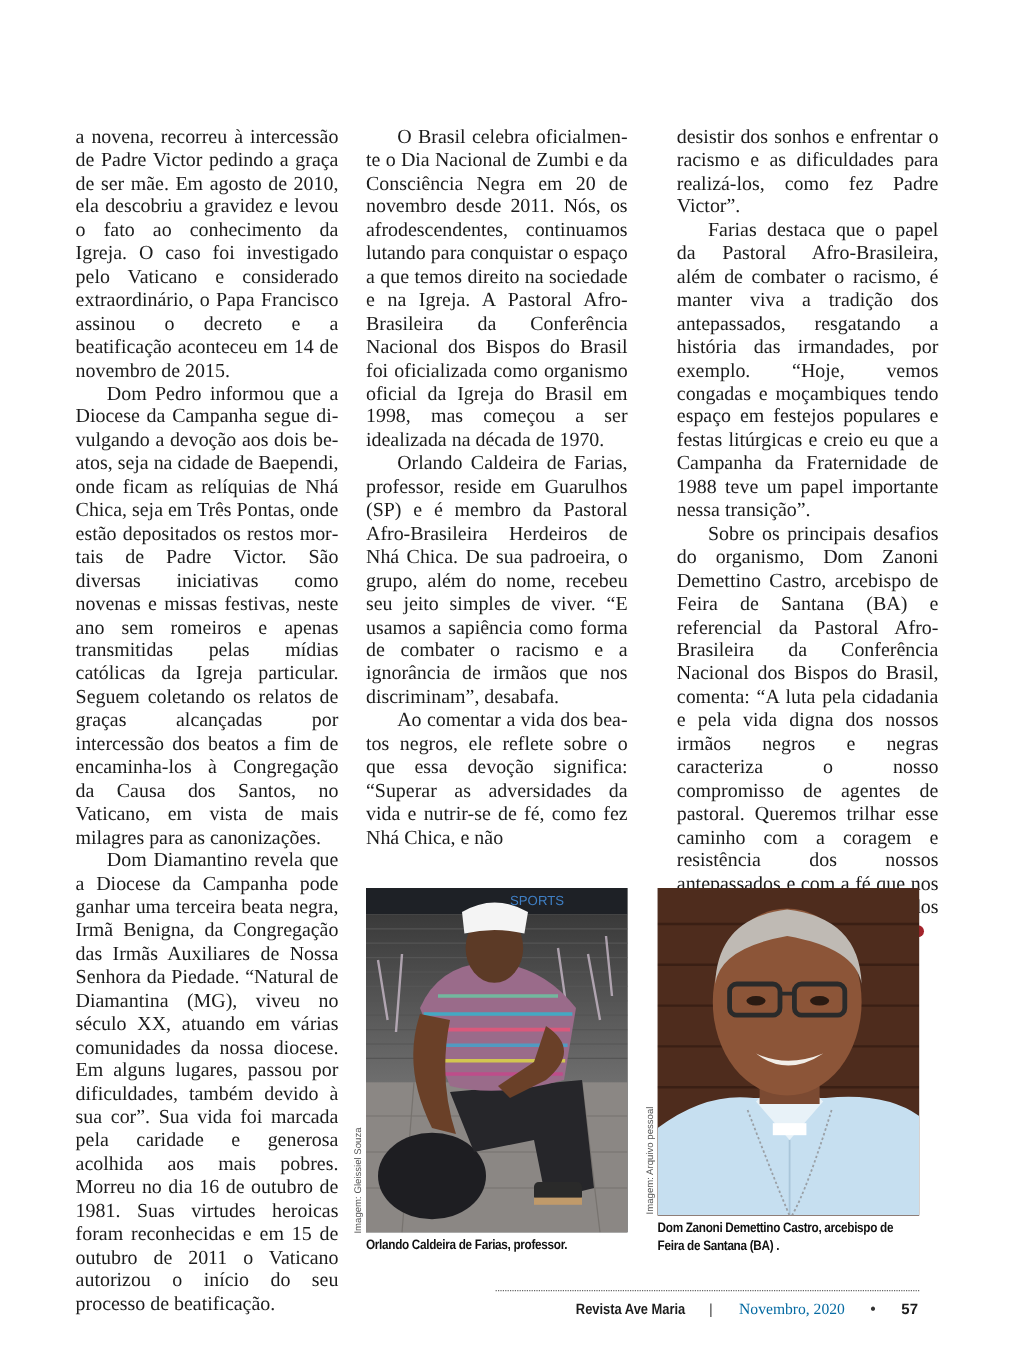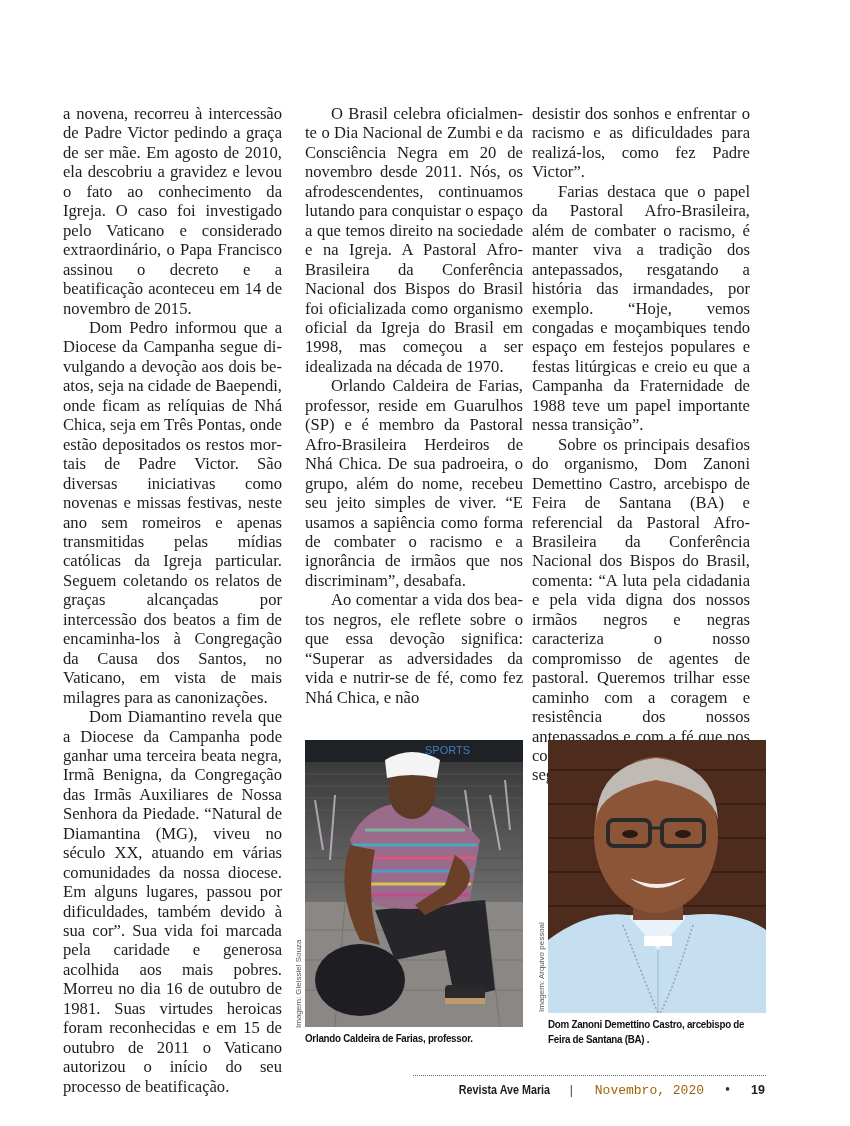--- a/index.html
+++ b/index.html
@@ -9,21 +9,21 @@
   }
   .col {
     position: absolute; top: 104px; width: 219px;
     font-family: "Liberation Serif", serif;
     font-size: 16.6px; line-height: 19.45px; text-align: justify; hyphens: manual;
   }
   .col p { margin: 0; text-indent: 26px; }
   .col p.noindent { text-indent: 0; }
   #col1 { left: 63px; }
   #col2 { left: 305px; width: 218px; }
-  #col3 { left: 532px; width: 218px; }
+  #col3 { left: 564px; width: 218px; }
   .heading {
     font-family: "Liberation Sans", sans-serif; font-weight: normal;
     color: #a3232b; font-size: 18.5px; line-height: 22px; letter-spacing: -0.2px;
     transform: scaleX(0.82); transform-origin: left top; width: 270px; margin: 0 0 0 0;
     text-transform: uppercase; text-indent: 0; text-align: left;
   }
   .heading-wrap { height: 46px; }
   .end-dot {
     display: inline-block; width: 10px; height: 10px; border-radius: 50%;
     background: #a3232b; vertical-align: -1px; margin-left: 2px;
@@ -47,21 +47,21 @@
   .rule {
     position: absolute; left: 413px; top: 1075px; width: 353px; height: 0;
     border-top: 1px dotted #666;
   }
   .footer {
     position: absolute; right: 85px; top: 1083px; font-size: 12px; white-space: nowrap;
     display: flex; align-items: baseline; gap: 16px;
   }
   .footer .mag { font-family: "Liberation Sans", sans-serif; font-weight: bold; font-size: 12.5px; transform: scaleX(0.86); transform-origin: right center; display: inline-block; }
   .footer .sep { font-family: "Liberation Sans", sans-serif; color: #444; margin: 0 6px 0 4px; }
-  .footer .date { font-family: Liberation Mono, monospace; font-size: 13px; color: #a16207; }
+  .footer .date { font-family: Liberation Serif, serif; font-size: 13px; color: #0369a1; }
   .footer .bullet { margin: 0 4px; color: #333; }
   .footer .page { font-family: "Liberation Sans", sans-serif; font-weight: bold; font-size: 12.5px; }
   svg { display: block; }
 </style>
 </head>
 <body>
 
 <div class="col" id="col1">
   <p class="noindent">a novena, recorreu à intercessão de Padre Victor pedindo a graça de ser mãe. Em agosto de 2010, ela descobriu a gravidez e levou o fato ao conhecimento da Igreja. O caso foi investigado pelo Vaticano e considerado extraordinário, o Papa Francisco assinou o decreto e a beatificação aconteceu em 14 de novembro de 2015.</p>
   <p>Dom Pedro informou que a Diocese da Campanha segue di­vulgando a devoção aos dois be­atos, seja na cidade de Baependi, onde ficam as relíquias de Nhá Chica, seja em Três Pontas, onde estão depositados os restos mor­tais de Padre Victor. São diversas iniciativas como novenas e missas festivas, neste ano sem romeiros e apenas transmitidas pelas mí­dias católicas da Igreja particular. Seguem coletando os relatos de graças alcançadas por intercessão dos beatos a fim de encaminha-los à Congregação da Causa dos San­tos, no Vaticano, em vista de mais milagres para as canonizações.</p>
@@ -179,14 +179,14 @@
   <div>Dom Zanoni Demettino Castro, arcebispo de</div>
   <div>Feira de Santana (BA) .</div>
 </div>
 
 <div class="rule"></div>
 <div class="footer">
   <span class="mag">Revista Ave Maria</span>
   <span class="sep">|</span>
   <span class="date">Novembro, 2020</span>
   <span class="bullet">•</span>
-  <span class="page">19</span>
+  <span class="page">57</span>
 </div>
 
 </body></html>

